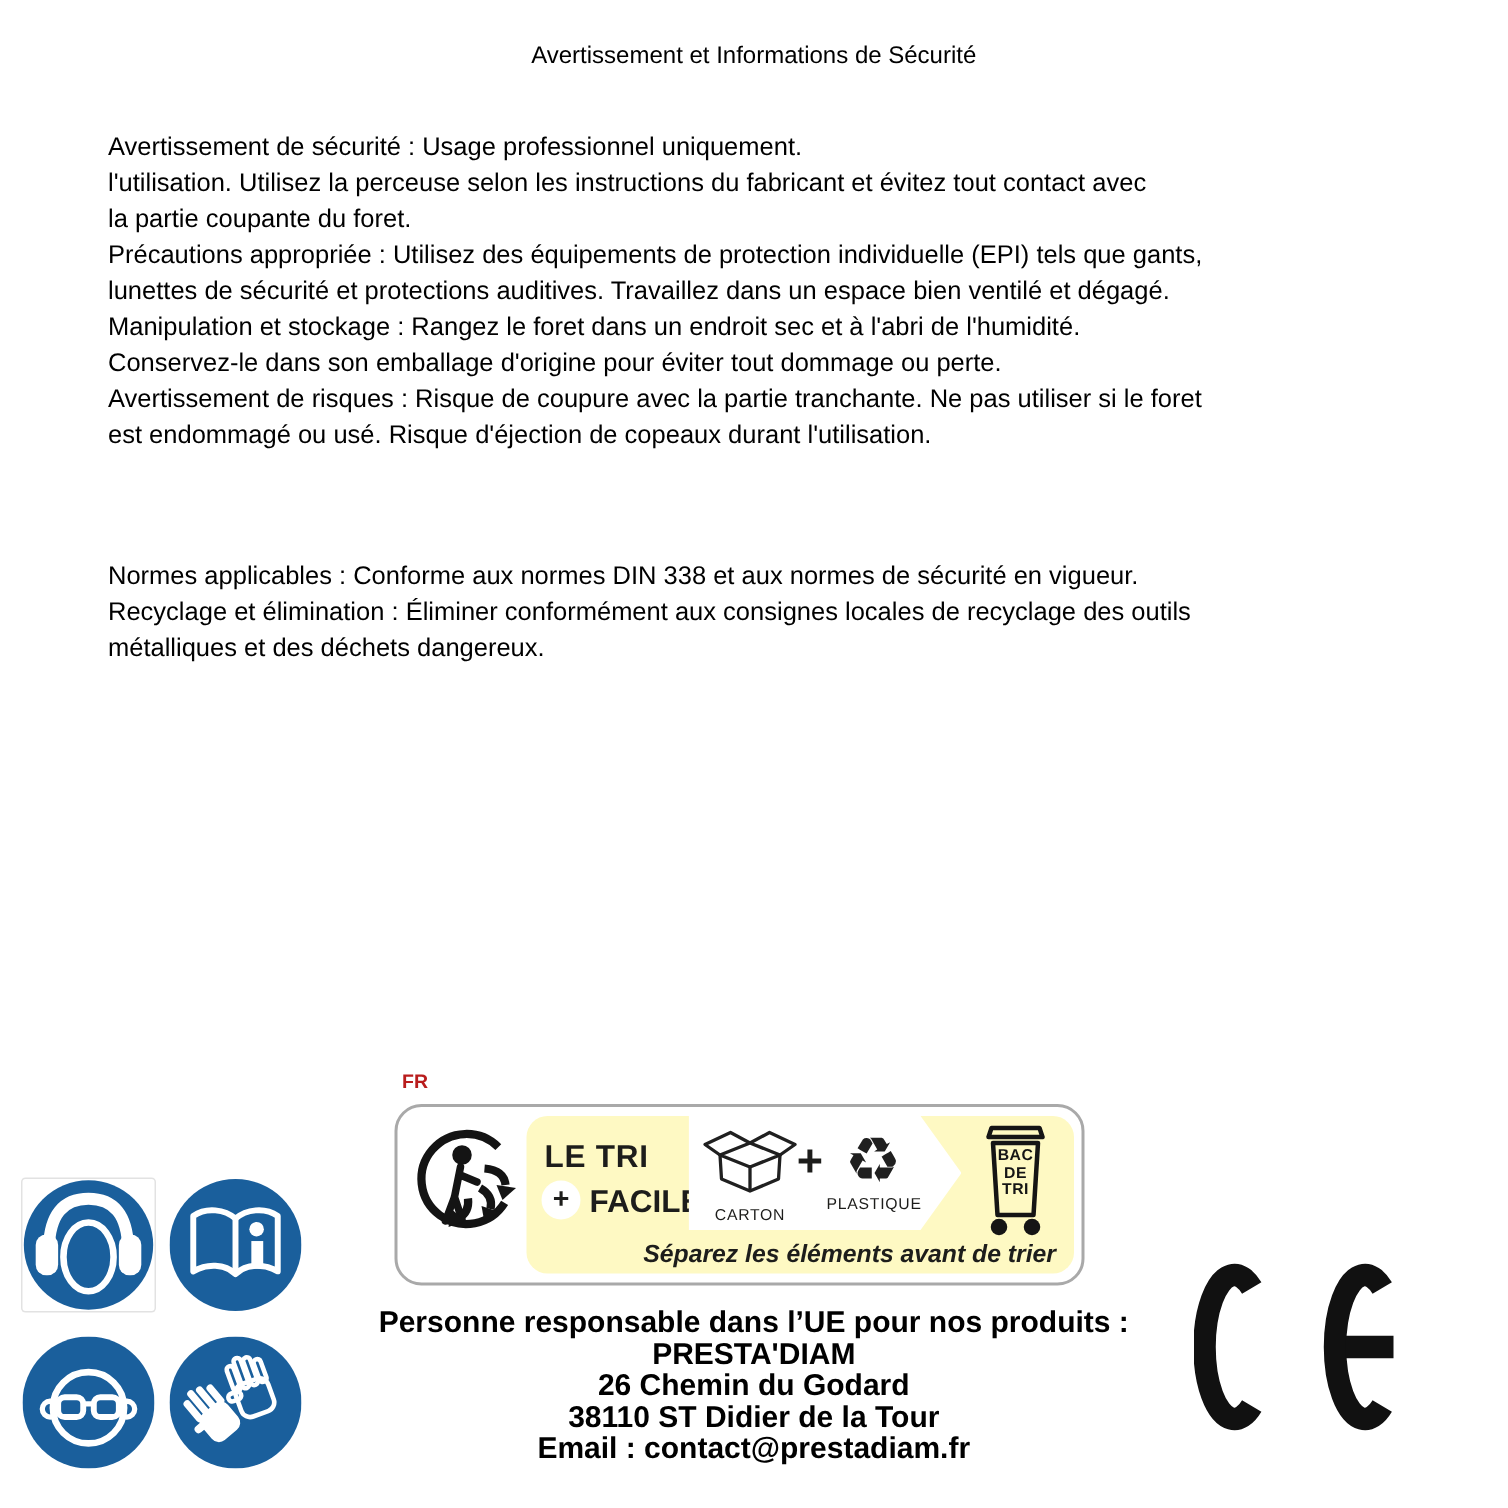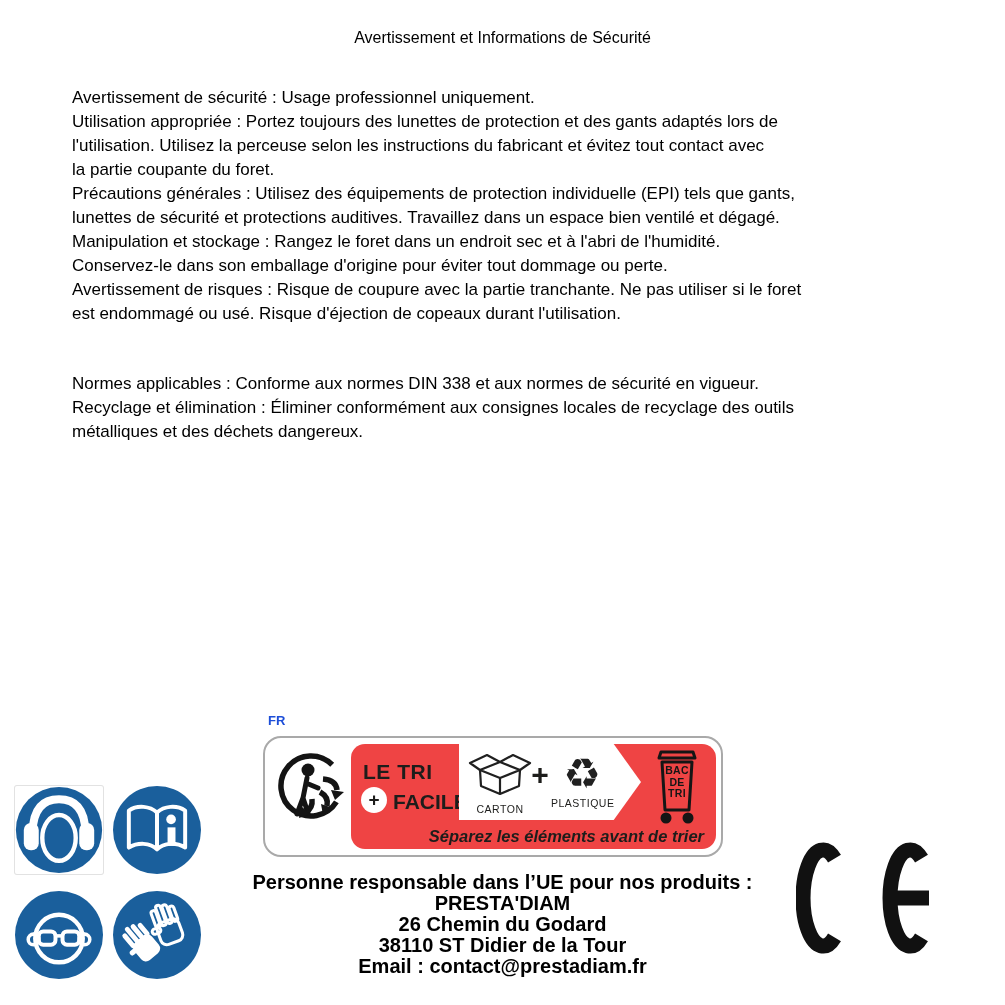--- a/index.html
+++ b/index.html
@@ -10,29 +10,29 @@
   .doc-title {
     position:absolute; top:29px; left:0; width:100%;
     text-align:center; font-size:16px; font-weight:normal;
   }
   .body-block { position:absolute; left:72px; font-size:17px; line-height:24px; }
   .body-block div { white-space:nowrap; }
   .safety-block { top:86px; }
   .standards-block { top:372px; }
 
   
-  .fr-label { position:absolute; left:268px; top:713px; font-size:13px; font-weight:bold; color:#1d4ed8; }
+  .fr-label { position:absolute; left:268px; top:713px; font-size:13px; font-weight:bold; color:#b91c1c; }
   .info-tri {
     position:absolute; left:263px; top:736px; width:460px; height:121px;
     border:2px solid #a9a9a9; border-radius:18px; background:#fff; box-sizing:border-box;
   }
   .triman { position:absolute; left:12px; top:12px; }
   .yellow-block {
     position:absolute; left:86px; top:6px; width:365px; height:105px;
-    background:#ef4444; border-radius:14px;
+    background:#fef9c3; border-radius:14px;
   }
   .headline { position:absolute; left:0; top:0; width:108px; height:76px; }
   .h-line1 { position:absolute; left:12px; top:16px; font-size:21px; font-weight:800; letter-spacing:.5px; color:#1d1d1b; white-space:nowrap; }
   .plus-circle {
     position:absolute; left:10px; top:43px; width:26px; height:26px; background:#fff;
     border-radius:50%; text-align:center; line-height:26px; font-size:19px; font-weight:800; color:#1d1d1b;
   }
   .h-line2 { position:absolute; left:42px; top:46px; font-size:21px; font-weight:800; color:#1d1d1b; white-space:nowrap; }
   .chevron {
     position:absolute; left:108px; top:0; width:182px; height:76px; background:#fff;
@@ -68,24 +68,23 @@
 
   .ce-mark { position:absolute; left:796px; top:841px; }
 </style>
 </head>
 <body>
 
 <div class="doc-title">Avertissement et Informations de Sécurité</div>
 
 <div class="body-block safety-block">
   <div>Avertissement de sécurité : Usage professionnel uniquement.</div>
-  <div>Utilisation appropriée : Portez toujours des lunettes de protection et des gants adaptés lors de</div>
   <div>l'utilisation. Utilisez la perceuse selon les instructions du fabricant et évitez tout contact avec</div>
   <div>la partie coupante du foret.</div>
-  <div>Précautions générales : Utilisez des équipements de protection individuelle (EPI) tels que gants,</div>
+  <div>Précautions appropriée : Utilisez des équipements de protection individuelle (EPI) tels que gants,</div>
   <div>lunettes de sécurité et protections auditives. Travaillez dans un espace bien ventilé et dégagé.</div>
   <div>Manipulation et stockage : Rangez le foret dans un endroit sec et à l'abri de l'humidité.</div>
   <div>Conservez-le dans son emballage d'origine pour éviter tout dommage ou perte.</div>
   <div>Avertissement de risques : Risque de coupure avec la partie tranchante. Ne pas utiliser si le foret</div>
   <div>est endommagé ou usé. Risque d'éjection de copeaux durant l'utilisation.</div>
 </div>
 
 <div class="body-block standards-block">
   <div>Normes applicables : Conforme aux normes DIN 338 et aux normes de sécurité en vigueur.</div>
   <div>Recyclage et élimination : Éliminer conformément aux consignes locales de recyclage des outils</div>

